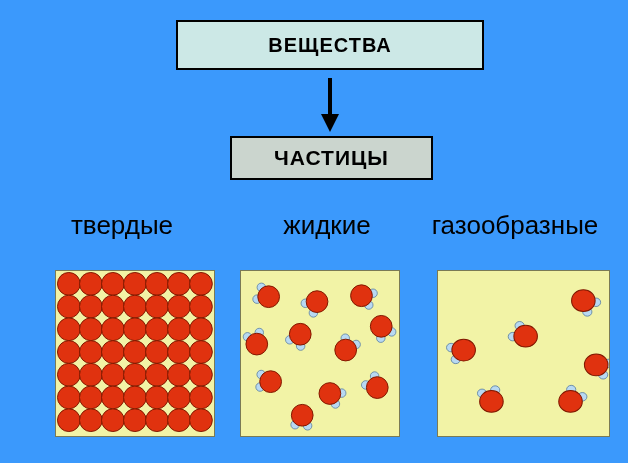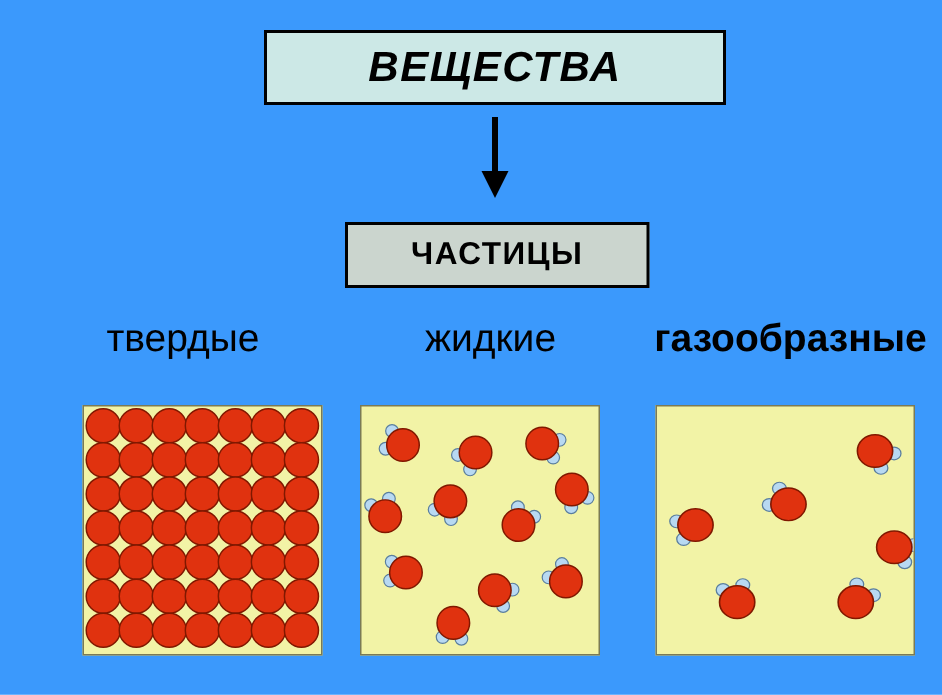--- a/index.html
+++ b/index.html
@@ -19,23 +19,22 @@
     display: flex;
     align-items: center;
     justify-content: center;
     font-weight: bold;
     color: #000;
     box-sizing: border-box;
   }
   .title-box {
     left: 176px; top: 20px;
     width: 308px; height: 50px;
-    font-size: 28px;
+    font-size: 20px;
     letter-spacing: 1px;
-    font-style: italic;
   }
   .subtitle-box {
     left: 230px; top: 136px;
     width: 203px; height: 44px;
     font-size: 21px;
     letter-spacing: 1px;
   }
   .arrow-svg {
     position: absolute;
     left: 318px; top: 76px;
@@ -44,21 +43,21 @@
     position: absolute;
     top: 210px;
     font-size: 26px;
     color: #000;
     text-align: right;
     white-space: nowrap;
     transform: translateX(-50%);
   }
   .label-solid  { left: 122px; }
   .label-liquid { left: 327px; }
-  .label-gas    { left: 527px; font-weight: bold; }
+  .label-gas    { left: 515px; }
   .panel {
     position: absolute;
     top: 270px;
     height: 167px;
     border: 1px solid #7a7a55;
     box-sizing: border-box;
   }
   .panel svg { display: block; width: 100%; height: 100%; }
   .panel-solid  { left: 55px;  width: 160px; }
   .panel-liquid { left: 240px; width: 160px; }
@@ -71,21 +70,21 @@
 
   <div class="box title-box" style="background: rgb(204, 232, 230);">
     <span>ВЕЩЕСТВА</span>
   </div>
 
   <svg class="arrow-svg" width="24" height="58" viewBox="0 0 24 58">
     <line x1="12" y1="2" x2="12" y2="40" stroke="#000" stroke-width="4"></line>
     <polygon points="3,38 21,38 12,56" fill="#000"></polygon>
   </svg>
 
-  <div class="box subtitle-box" style="background: rgb(203, 213, 206); margin-top: 12px;">
+  <div class="box subtitle-box" style="background: rgb(203, 213, 206);">
     <span>ЧАСТИЦЫ</span>
   </div>
 
   <div class="state-label label-solid">твердые</div>
   <div class="state-label label-liquid">жидкие</div>
   <div class="state-label label-gas">газообразные</div>
 
   <div class="panel panel-solid" style="background: rgb(242, 243, 166); border-color: rgb(122, 122, 85);">
     <svg viewBox="0 0 160 167" preserveAspectRatio="none">
         <circle cx="13" cy="13" r="11.5" fill="#E0320F" stroke="#801800" stroke-width="1"></circle>

